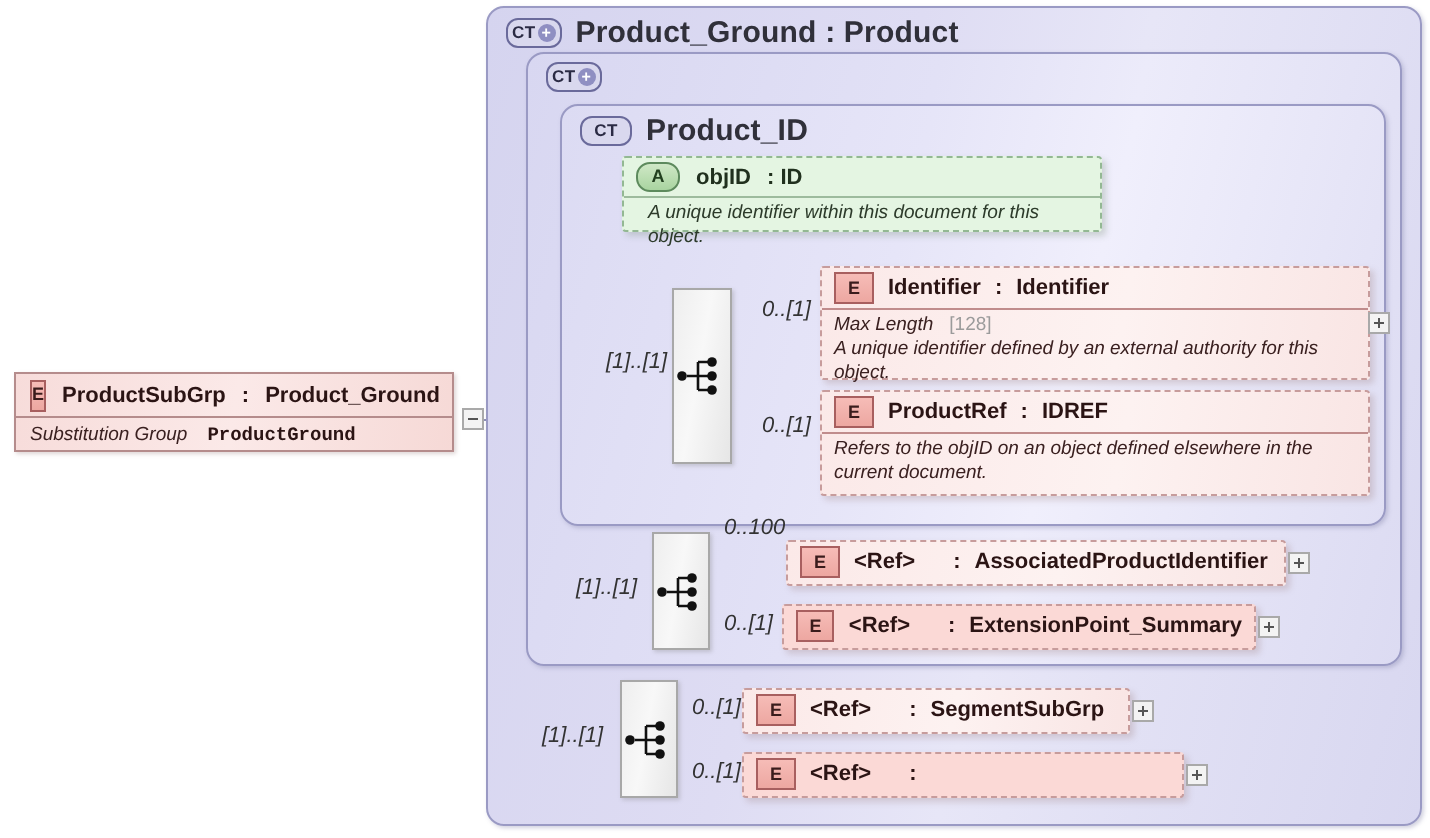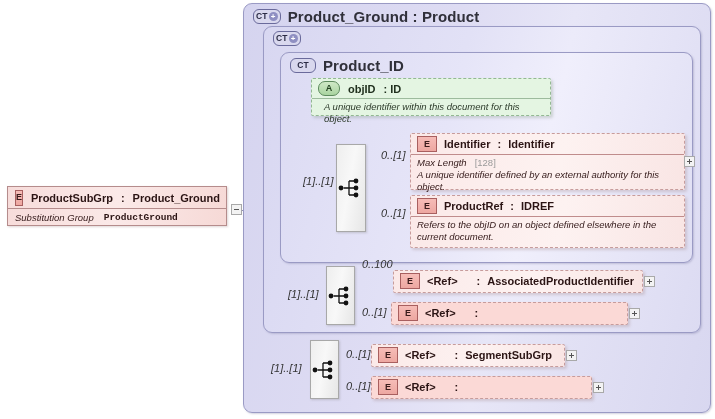--- a/index.html
+++ b/index.html
@@ -291,20 +291,21 @@
     </div>
   </div>
   <div class="tog plus" style="left:644px;top:276px;"></div>
 
   <div class="card" style="left:362px;top:306px;">0..[1]</div>
   <div class="el-box deep abs" style="left:391px;top:302px;width:237px;height:23px;">
     <div class="el-row1">
       <span class="icn-e">E</span>
       <span class="el-name">&lt;Ref&gt;</span>
       <span class="el-type" style="margin-left:12px;">:</span>
+      <span class="el-type">ExtensionPoint_Summary</span>
     </div>
   </div>
   <div class="tog plus" style="left:629px;top:308px;"></div>
 
   <div class="comp abs" style="left:310px;top:340px;width:29px;height:59px;">
     <svg width="26" height="22" viewBox="0 0 26 22">
       <circle cx="3" cy="11" r="2.4" fill="#111"></circle>
       <path d="M5.5,11 H11 M11,4 V18 M11,4 H16 M11,11 H16 M11,18 H16" stroke="#111" stroke-width="1.3" fill="none"></path>
       <circle cx="18" cy="4" r="2.4" fill="#111"></circle>
       <circle cx="18" cy="11" r="2.4" fill="#111"></circle>

